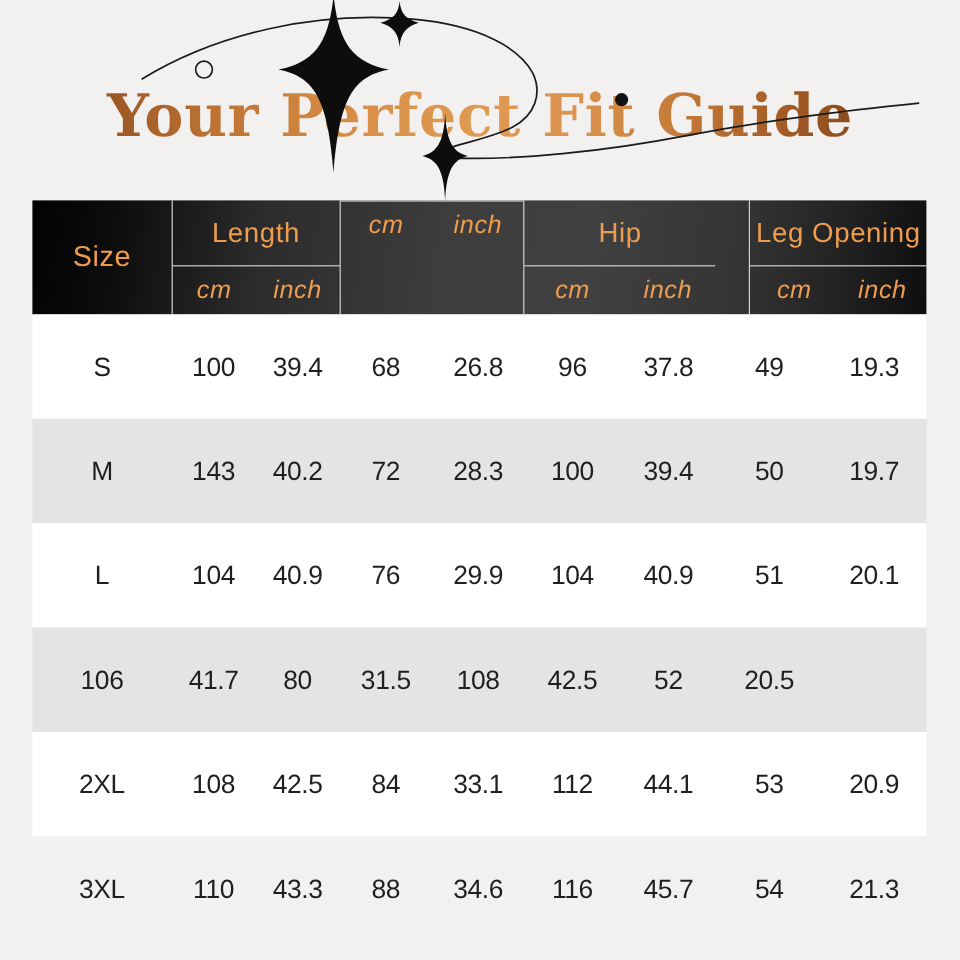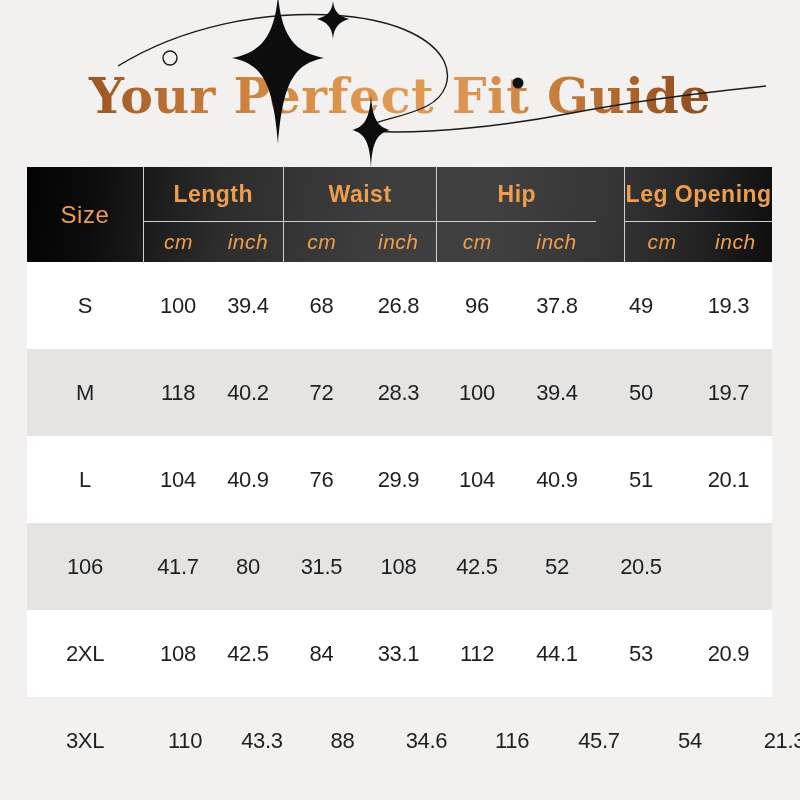--- a/index.html
+++ b/index.html
@@ -44,37 +44,37 @@
     font-size:24px;letter-spacing:0.5px;box-sizing:border-box;
   }
   .hgroup{display:flex;flex-direction:column;box-sizing:border-box;
     border-left:1px solid #cfcfcf;}
   .hgroup.g0{width:140px;}
   .hgroup.g1{width:154px;}
   .hgroup.g2{width:160px;}
   .hgroup.g3{width:148px;margin-left:28px;}
   .group-label{
     height:54px;display:flex;align-items:center;justify-content:center;
-    font-size:23px;letter-spacing:0.5px;font-weight:bold;
+    font-size:23px;letter-spacing:0.5px;
   }
   .units{
     height:40px;border-top:1px solid #cfcfcf;
     display:flex;align-items:center;font-style:italic;
   }
   .unit{flex:1;text-align:center;font-size:21px;letter-spacing:0.5px;}
   
   .tbody{width:745px;}
   .trow{
     display:grid;
     grid-template-columns:116px 70px 70px 77px 77px 80px 80px 88px 87px;
     height:87px;align-items:center;
   }
   .trow.white{background:var(--row-white,#ffffff);}
   .trow.gray{background:var(--row-alt,#e5e4e2);}
-  .trow.plain{background:transparent;gap:7px;}
+  .trow.plain{background:transparent;}
   .tcell{
     text-align:center;
     font-size:22px;letter-spacing:-0.3px;
     color:var(--data-text,#1f1f1f);
   }
 </style>
 </head>
 <body>
 
 <div class="page">
@@ -103,21 +103,20 @@
         <span>Size</span>
       </div>
       <div class="hgroup g0">
         <div class="group-label">Length</div>
         <div class="units">
           <span class="unit">cm</span>
           <span class="unit">inch</span>
         </div>
       </div>
       <div class="hgroup g1">
-        <div class="group-label">Waist</div>
         <div class="units">
           <span class="unit">cm</span>
           <span class="unit">inch</span>
         </div>
       </div>
       <div class="hgroup g2">
         <div class="group-label">Hip</div>
         <div class="units">
           <span class="unit">cm</span>
           <span class="unit">inch</span>
@@ -138,21 +137,21 @@
           <div class="tcell">39.4</div>
           <div class="tcell">68</div>
           <div class="tcell">26.8</div>
           <div class="tcell">96</div>
           <div class="tcell">37.8</div>
           <div class="tcell">49</div>
           <div class="tcell">19.3</div>
         </div>
         <div class="trow gray">
           <div class="tcell">M</div>
-          <div class="tcell">118</div>
+          <div class="tcell">143</div>
           <div class="tcell">40.2</div>
           <div class="tcell">72</div>
           <div class="tcell">28.3</div>
           <div class="tcell">100</div>
           <div class="tcell">39.4</div>
           <div class="tcell">50</div>
           <div class="tcell">19.7</div>
         </div>
         <div class="trow white">
           <div class="tcell">L</div>

